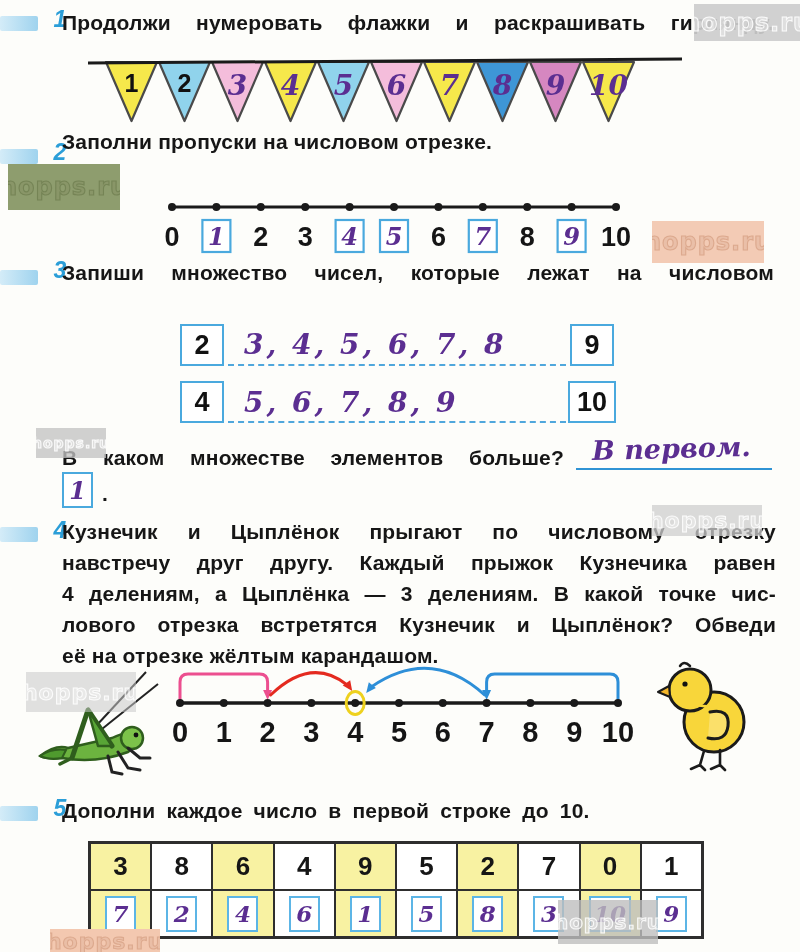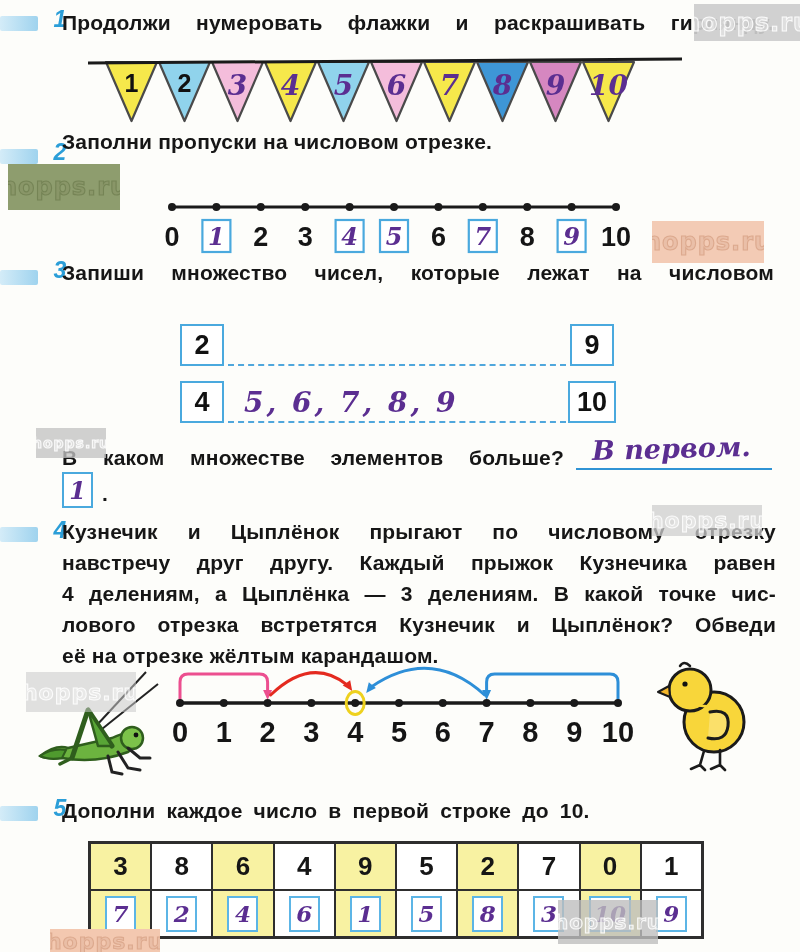--- a/index.html
+++ b/index.html
@@ -132,20 +132,21 @@
     </svg>
 
   <div class="strip" style="top:270px"></div>
   <div class="tnum" style="top:257px">3</div>
   <div class="ttext" style="top:256px">
     <div class="jl">Запиши множество чисел, которые лежат на числовом</div>
   </div>
 
   <div class="setbox" style="left:180px;top:324px;width:44px;height:42px">2</div>
   <div class="dashline" style="left:228px;top:324px;width:338px"></div>
+  <div class="setwritten hw" style="left:244px;top:328px">3, 4, 5, 6, 7, 8</div>
   <div class="setbox" style="left:570px;top:324px;width:44px;height:42px">9</div>
 
   <div class="setbox" style="left:180px;top:381px;width:44px;height:42px">4</div>
   <div class="dashline" style="left:228px;top:381px;width:338px"></div>
   <div class="setwritten hw" style="left:244px;top:386px">5, 6, 7, 8, 9</div>
   <div class="setbox" style="left:568px;top:381px;width:48px;height:42px">10</div>
 
   <div class="ttext" style="top:441px;width:502px">
     <div class="jl">В каком множестве элементов больше?</div>
   </div>

